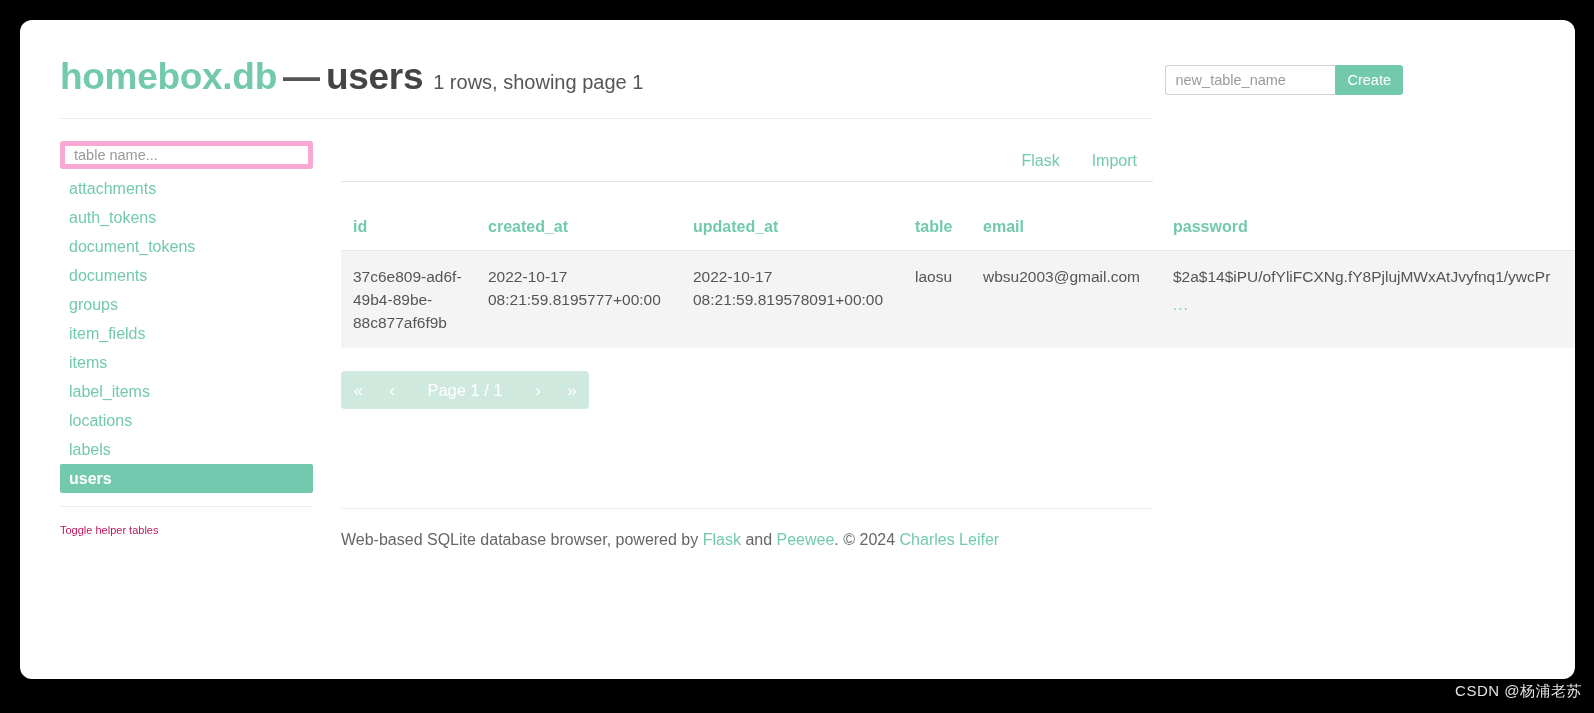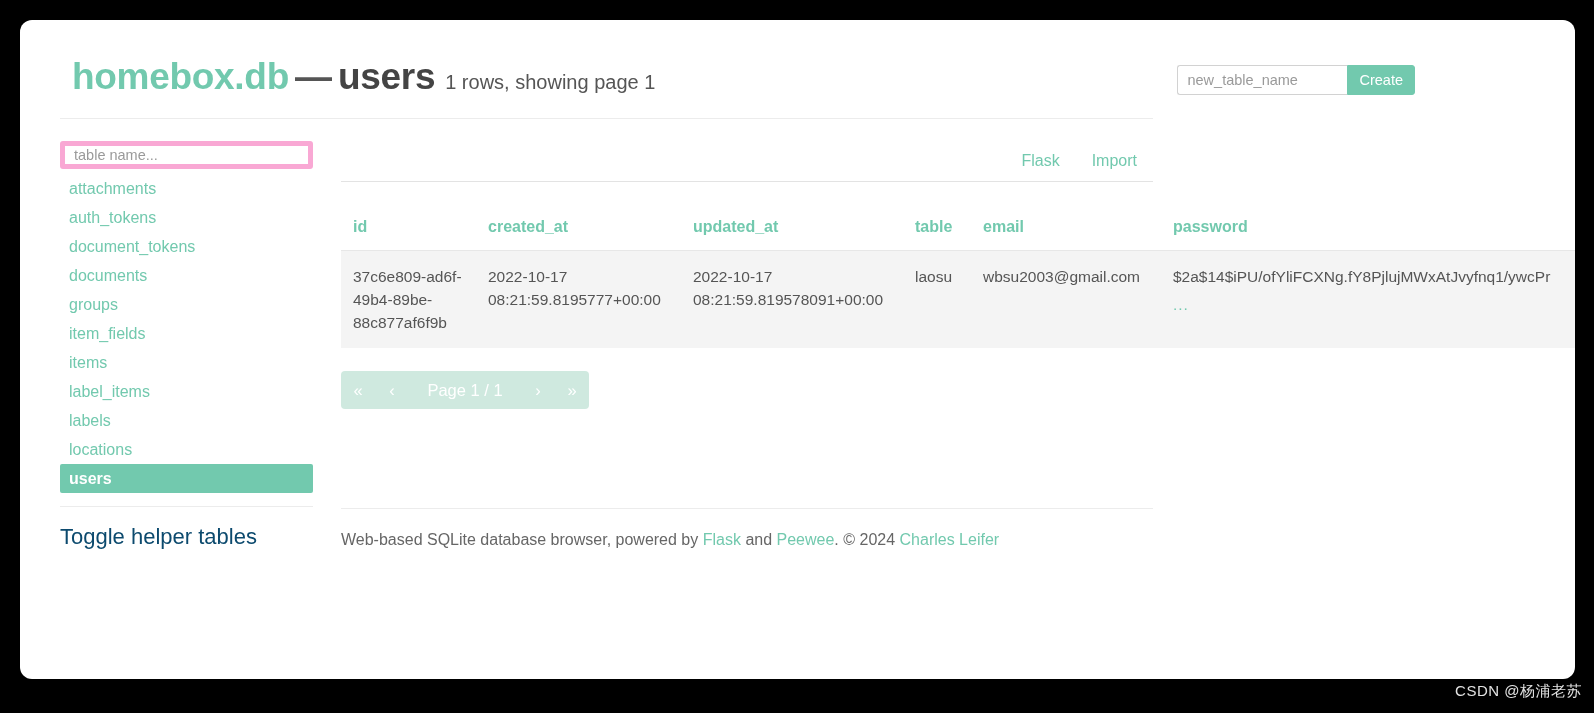--- a/index.html
+++ b/index.html
@@ -32,21 +32,21 @@
 
   .inner {
     position: relative;
     width: 1555px;
     height: 659px;
   }
 
   
   .page-header {
     position: absolute;
-    left: 12px;
+    left: 0;
     top: 0;
     width: 1496px;
     height: 98px;
   }
 
   .title-block {
     position: absolute;
     left: 40px;
     top: 36px;
     white-space: nowrap;
@@ -176,22 +176,22 @@
   .sidebar-rule {
     margin: 13px 0 0 0;
     width: 253px;
     height: 1px;
     background: #ececec;
   }
 
   .helper-toggle {
     display: inline-block;
     margin-top: 17px;
-    font-size: 22px;
-    color: #0c4a6e;
+    font-size: 11px;
+    color: #be185d;
     text-decoration: none;
   }
 
   
   .content {
     position: absolute;
     left: 321px;
     top: 121px;
     width: 1234px;
   }
@@ -406,24 +406,24 @@
           <li>
               <a href="#">item_fields</a>
             </li>
           <li>
               <a href="#">items</a>
             </li>
           <li>
               <a href="#">label_items</a>
             </li>
           <li>
+              <a href="#">locations</a>
+            </li>
+          <li>
               <a href="#">labels</a>
-            </li>
-          <li>
-              <a href="#">locations</a>
             </li>
           <li class="active">
               <a href="#">users</a>
             </li>
         </ul>
 
         <div class="sidebar-rule"></div>
         <a class="helper-toggle" href="#">Toggle helper tables</a>
       </div>
 

